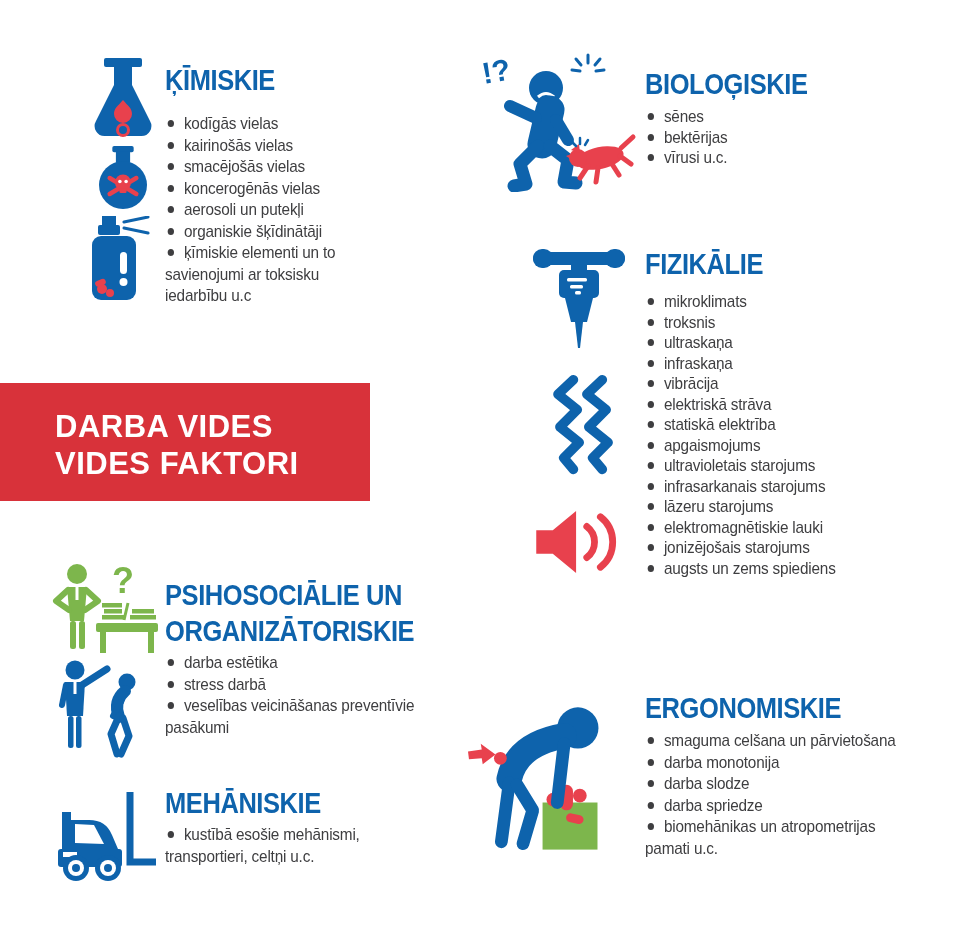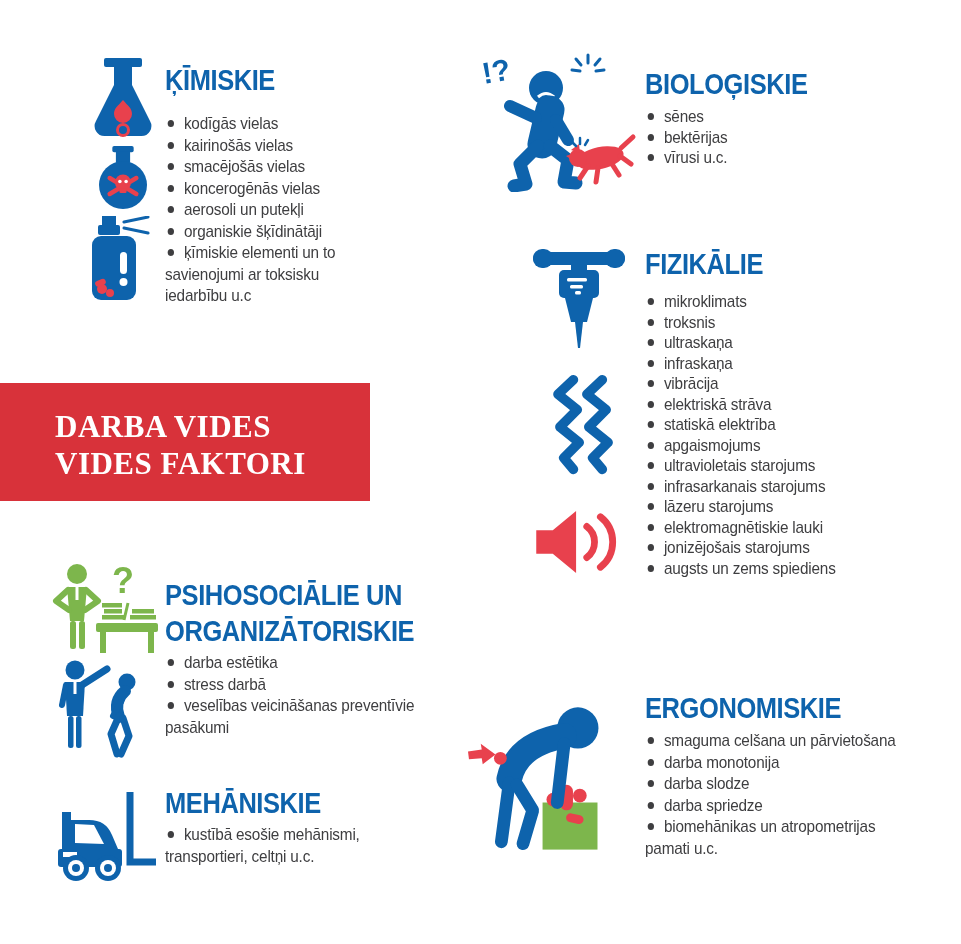--- a/index.html
+++ b/index.html
@@ -13,21 +13,21 @@
   .h1{position:absolute;font-weight:bold;font-size:30px;color:var(--blue);
       transform:scaleX(0.85);transform-origin:0 0;white-space:nowrap;line-height:36px;letter-spacing:-0.5px;}
   .blist{position:absolute;margin:0;padding:0;color:var(--text);font-size:17px;line-height:21.5px;
          transform:scaleX(0.9);transform-origin:0 0;letter-spacing:-0.2px;}
   .blist li{list-style:none;margin:0;padding:0;}
   .blist.tight{line-height:20.5px;}
   .dot{display:inline-block;width:7px;height:7px;border-radius:50%;background:var(--text);
        margin:0 11px 2px 3px;vertical-align:middle;}
   .banner{position:absolute;left:0;top:383px;width:370px;height:118px;background:var(--red);}
   .banner-text{padding:25px 0 0 55px;color:#fff;font-weight:bold;font-size:31px;line-height:37px;
-               letter-spacing:0.5px;white-space:nowrap;font-family:Liberation Serif, serif;}
+               letter-spacing:0.5px;white-space:nowrap;}
 </style>
 </head>
 <body>
 
 <div class="canvas">
 
   <div class="icon" style="left:88px;top:58px;width:70px;height:88px">
     <svg viewBox="0 0 70 88">
       <rect x="16" y="0" width="38" height="9" rx="2" fill="var(--blue)"></rect>
       <path d="M26 9 h18 v18 l18 36 a10 10 0 0 1 -9 15 H17 a10 10 0 0 1 -9 -15 l18 -36 z" fill="var(--blue)"></path>

